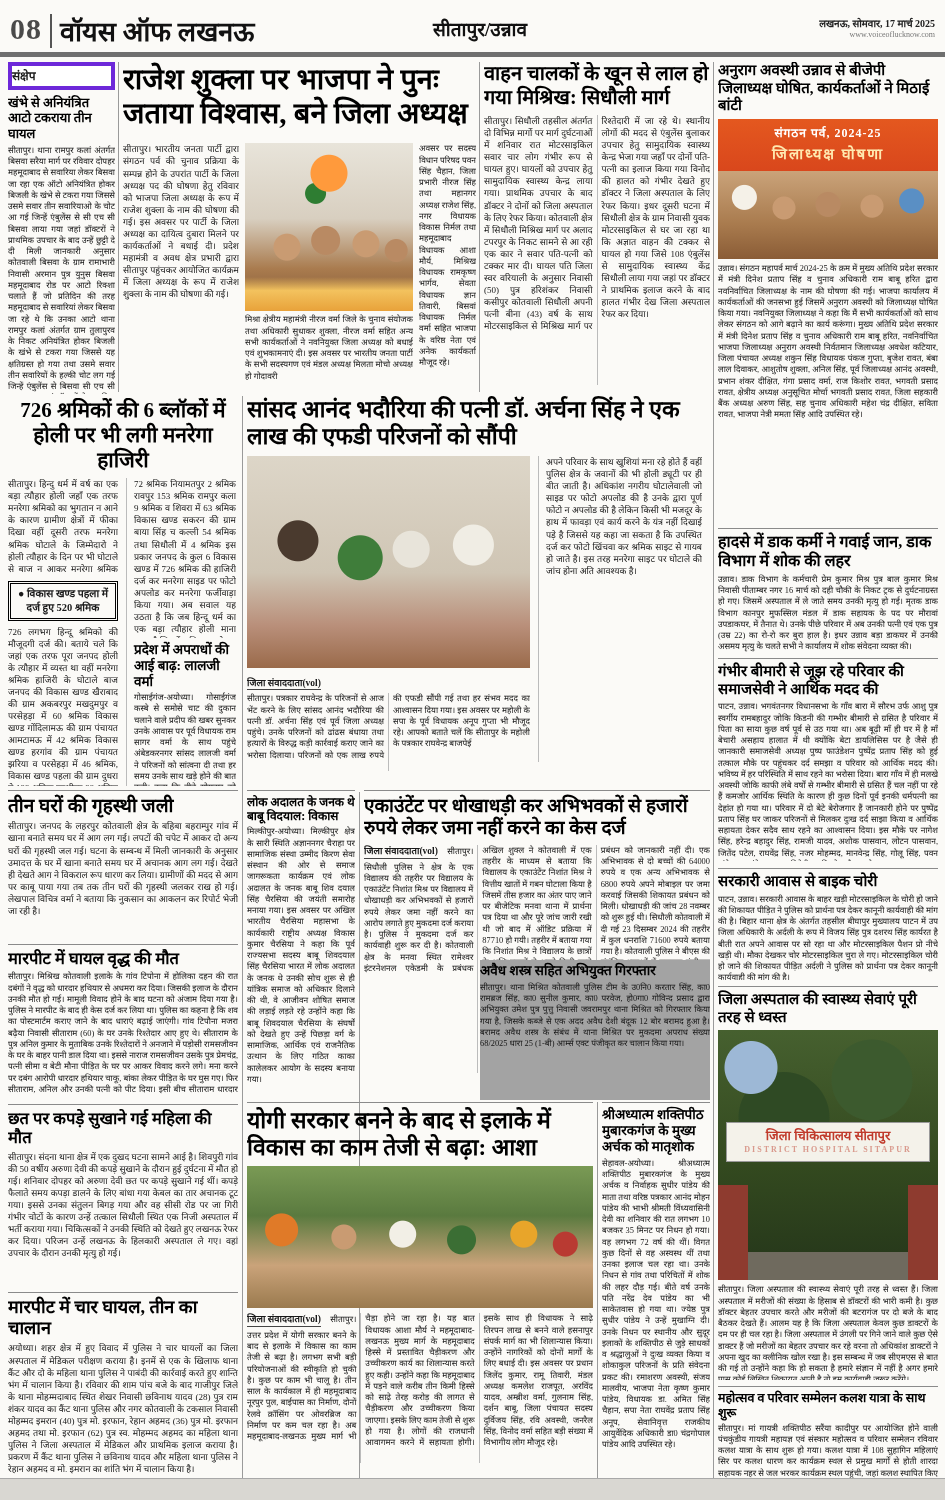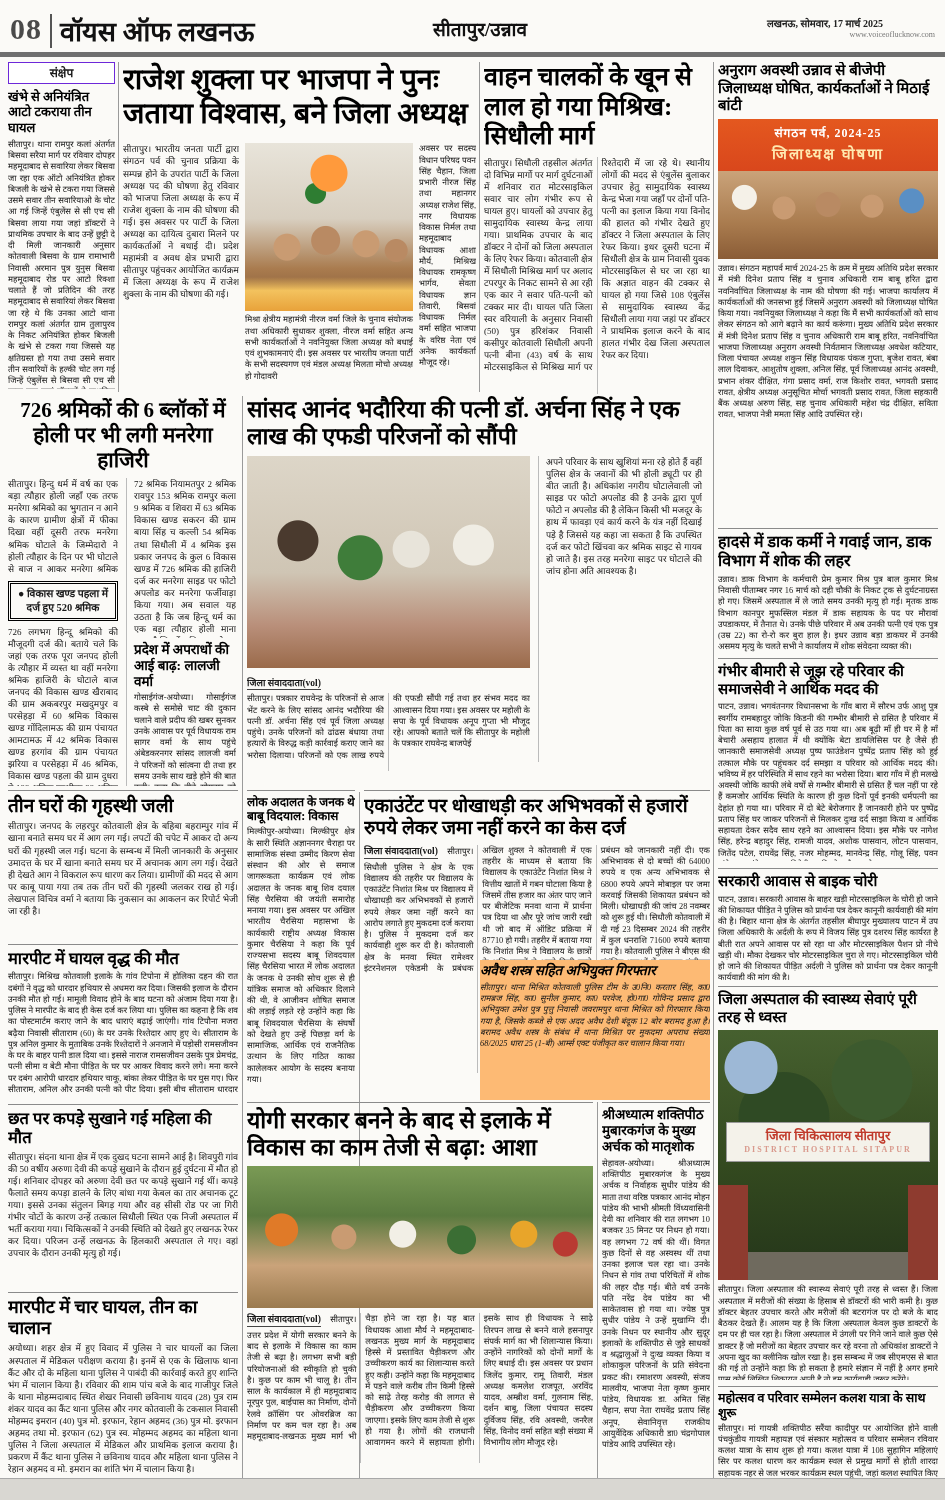--- a/index.html
+++ b/index.html
@@ -7,34 +7,34 @@
   body { font-family:"Liberation Serif","DejaVu Sans",serif; }
   #paper {
     position:relative; width:945px; height:1500px; margin:0 auto;
     background:#fbfaf7; color:#1a1a1a; overflow:hidden;
   }
   .abs { position:absolute; }
   
   .pagenum { font-size:30px; font-weight:900; color:#4a4a4a; letter-spacing:1px; }
   .masthead { font-size:27px; font-weight:900; color:#111; }
   .section-title { font-size:19px; font-weight:900; color:#111; text-align:center; }
-  .dateline { font-size:10px; font-weight:700; color:#222; text-align:center; }
+  .dateline { font-size:10px; font-weight:700; color:#222; text-align:right; }
   .website { font-size:8px; color:#777; text-align:right; }
   .thickrule { background:#6f6f6f; }
   
   .hl { font-weight:900; color:#000; line-height:1.18; }
   .body-txt { font-size:9px; line-height:1.34; text-align:justify; overflow:hidden; color:#171717; }
   .body-sm { font-size:8.4px; }
   .byline { font-size:9.5px; font-weight:700; border-bottom:1px solid #444; display:inline-block; margin-bottom:3px; }
   .cols2 { column-count:2; column-gap:9px; column-rule:1px solid #bbb; }
   .cols3 { column-count:3; column-gap:9px; column-rule:1px solid #bbb; }
   .rule-top { border-top:1px solid #8a8a8a; padding-top:4px; }
   .vline { width:1px; background:#9a9a9a; }
   
-  .brief-label { border:1px solid #6d28d9; font-weight:900; font-size:12px; text-align:center; padding:1px 0 2px; margin-bottom:5px; background:#fff; }
+  .brief-label { border:4px solid #6d28d9; font-weight:900; font-size:12px; text-align:left; padding:1px 0 2px; margin-bottom:5px; background:#fff; }
   .boxnote { border:3px double #000; font-weight:900; font-size:10.5px; text-align:center; padding:3px 2px; margin:5px 0; line-height:1.3; }
   
   .ph { position:relative; overflow:hidden; background:#cfccc4; }
   .ph-label { position:absolute; font-weight:900; text-align:center; width:100%; }
   .footer-band { background:#d9d7d2; border-top:1px solid #a8a8a8; }
 </style>
 </head>
 <body>
 
 <div id="paper">
@@ -80,21 +80,21 @@
                linear-gradient(180deg,#e8e4da 0%,#d8cfc0 45%,#a97b4e 75%,#7d5433 100%);">
           <div class="abs" style="left:0;bottom:0;width:100%;height:34px;background:linear-gradient(0deg,#e8a23a,#f3c25e 60%,transparent);"></div>
         </div>
         <div class="body-txt body-sm" style="height:66px;margin-top:3px;">मिश्रा क्षेत्रीय महामंत्री नीरज वर्मा जिले के चुनाव संयोजक तथा अधिकारी सुधाकर शुक्ला, नीरज वर्मा सहित अन्य सभी कार्यकर्ताओं ने नवनियुक्त जिला अध्यक्ष को बधाई एवं शुभकामनाएं दी। इस अवसर पर भारतीय जनता पार्टी के सभी सदस्यगण एवं मंडल अध्यक्ष मिलता मोचो अध्यक्ष हो गोदावरी</div>
       </div>
       <div class="body-txt body-sm" style="width:57px;">अवसर पर सदस्य विधान परिषद पवन सिंह चैहान, जिला प्रभारी नीरज सिंह तथा महानगर अध्यक्ष राजेश सिंह, नगर विधायक विकास निर्मल तथा महमूदाबाद विधायक आशा मौर्य, मिश्रिख विधायक रामकृष्ण भार्गव, सेवता विधायक ज्ञान तिवारी, बिसवां विधायक निर्मल वर्मा सहित भाजपा के वरिष्ठ नेता एवं अनेक कार्यकर्ता मौजूद रहे।</div>
     </div>
   </div>
 
   <div class="abs" style="left:484px;top:62px;width:226px;height:332px;overflow:hidden;">
-    <div class="hl" style="font-size:25px;">वाहन चालकों के खून से लाल हो गया मिश्रिख: सिधौली मार्ग</div>
+    <div class="hl" style="font-size:20px;">वाहन चालकों के खून से लाल हो गया मिश्रिख: सिधौली मार्ग</div>
     <div class="body-txt cols2" style="height:270px;margin-top:6px;">सीतापुर। सिधौली तहसील अंतर्गत दो विभिन्न मार्गो पर मार्ग दुर्घटनाओं में शनिवार रात मोटरसाइकिल सवार चार लोग गंभीर रूप से घायल हुए। घायलों को उपचार हेतु सामुदायिक स्वास्थ्य केन्द्र लाया गया। प्राथमिक उपचार के बाद डॉक्टर ने दोनों को जिला अस्पताल के लिए रेफर किया। कोतवाली क्षेत्र में सिधौली मिश्रिख मार्ग पर अलाद टपरपुर के निकट सामने से आ रही एक कार ने सवार पति-पत्नी को टक्कर मार दी। घायल पति जिला स्वर वरियाली के अनुसार निवासी (50) पुत्र हरिशंकर निवासी कसीपुर कोतवाली सिधौली अपनी पत्नी बीना (43) वर्ष के साथ मोटरसाइकिल से मिश्रिख मार्ग पर रिश्तेदारी में जा रहे थे। स्थानीय लोगों की मदद से एंबुलेंस बुलाकर उपचार हेतु सामुदायिक स्वास्थ्य केन्द्र भेजा गया जहाँ पर दोनों पति-पत्नी का इलाज किया गया विनोद की हालत को गंभीर देखते हुए डॉक्टर ने जिला अस्पताल के लिए रेफर किया। इधर दूसरी घटना में सिधौली क्षेत्र के ग्राम निवासी युवक मोटरसाइकिल से घर जा रहा था कि अज्ञात वाहन की टक्कर से घायल हो गया जिसे 108 एंबुलेंस से सामुदायिक स्वास्थ्य केंद्र सिधौली लाया गया जहां पर डॉक्टर ने प्राथमिक इलाज करने के बाद हालत गंभीर देख जिला अस्पताल रेफर कर दिया।</div>
   </div>
 
   <div class="abs" style="left:718px;top:62px;width:220px;height:463px;overflow:hidden;">
     <div class="hl" style="font-size:15px;">अनुराग अवस्थी उन्नाव से बीजेपी जिलाध्यक्ष घोषित, कार्यकर्ताओं ने मिठाई बांटी</div>
     <div class="ph" style="width:220px;height:140px;margin-top:4px;">
       <div class="abs" style="left:0;top:0;width:100%;height:52px;background:linear-gradient(180deg,#e4581f,#d9471c);">
         <div class="ph-label" style="top:5px;color:#ffffff;font-size:12px;letter-spacing:1px;">संगठन पर्व, 2024-25</div>
         <div class="ph-label" style="top:24px;color:#ffe9b0;font-size:15px;letter-spacing:2px;">जिलाध्यक्ष घोषणा</div>
       </div>
@@ -212,21 +212,21 @@
   </div>
 
   <div class="abs rule-top" style="left:364px;top:790px;width:346px;height:310px;overflow:hidden;">
     <div class="hl" style="font-size:19px;">एकाउंटेंट पर धोखाधड़ी कर अभिभवकों से हजारों रुपये लेकर जमा नहीं करने का केस दर्ज</div>
     <div class="body-txt body-sm cols3" style="height:228px;margin-top:5px;">
       <span class="byline">जिला संवाददाता(vol)</span>
       <span>सीतापुर। सिधौली पुलिस ने क्षेत्र के एक विद्यालय की तहरीर पर विद्यालय के एकाउंटेंट निशांत मिश्र पर विद्यालय में धोखाधड़ी कर अभिभवकों से हजारों रुपये लेकर जमा नहीं करने का आरोप लगाते हुए मुकदमा दर्ज कराया है। पुलिस ने मुकदमा दर्ज कर कार्यवाही शुरू कर दी है। कोतवाली क्षेत्र के मनवा स्थित रामेश्वर इंटरनेशनल एकेडमी के प्रबंधक अखिल शुक्ल ने कोतवाली में एक तहरीर के माध्यम से बताया कि विद्यालय के एकाउंटेंट निशांत मिश्र ने वित्तीय खातों में गबन घोटाला किया है जिसमें तीस हजार का अंतर पाए जाने पर बीजेटिक मनवा थाना में प्रार्थना पत्र दिया था और पूरे जांच जारी रखी थी जो बाद में ऑडिट प्रक्रिया में 87710 हो गयी। तहरीर में बताया गया कि निशांत मिश्र ने विद्यालय के छात्रों के अभिभावकों से अपने निजी खाते में फीस जमा करवा ली और विद्यालय प्रबंधन को जानकारी नहीं दी। एक अभिभावक से दो बच्चों की 64000 रुपये व एक अन्य अभिभावक से 6800 रुपये अपने मोबाइल पर जमा करवाई जिसकी शिकायत प्रबंधन को मिली। धोखाधड़ी की जांच 28 नवम्बर को शुरू हुई थी। सिधौली कोतवाली में दी गई 23 दिसम्बर 2024 की तहरीर में कुल धनराशि 71600 रुपये बताया गया है। कोतवाली पुलिस ने बीएस की संबंधित धाराओं में मुकदमा पंजीकृत कर लिया है।</span>
     </div>
   </div>
 
-  <div class="abs" style="left:480px;top:960px;width:230px;height:140px;background:#fdba74;overflow:hidden;padding-top:3px;font-style:italic;">
+  <div class="abs" style="left:480px;top:960px;width:230px;height:140px;background:#a3a3a3;overflow:hidden;padding-top:3px;">
     <div class="hl" style="font-size:13.5px;">अवैध शस्त्र सहित अभियुक्त गिरफ्तार</div>
     <div class="body-txt body-sm" style="height:108px;margin-top:3px;">सीतापुर। थाना मिश्रित कोतवाली पुलिस टीम के उ0नि0 करतार सिंह, का0 रामब्रज सिंह, का0 सुनील कुमार, का0 परवेज, हो0गा0 गोविन्द प्रसाद द्वारा अभियुक्त उमेश पुत्र पुत्तु निवासी जवरामपुर थाना मिश्रित को गिरफ्तार किया गया है, जिसके कब्जे से एक अदद अवैध देशी बंदूक 12 बोर बरामद हुआ है। बरामद अवैध शस्त्र के संबंध में थाना मिश्रित पर मुकदमा अपराध संख्या 68/2025 धारा 25 (1-बी) आर्म्स एक्ट पंजीकृत कर चालान किया गया।</div>
   </div>
 
   <div class="abs rule-top" style="left:247px;top:1102px;width:346px;height:376px;overflow:hidden;">
     <div class="hl" style="font-size:23px;">योगी सरकार बनने के बाद से इलाके में विकास का काम तेजी से बढ़ा: आशा</div>
     <div class="ph" style="width:346px;height:142px;margin-top:5px;
          background:
            radial-gradient(circle at 10% 45%, #e07a28 0 16px, transparent 17px),
            radial-gradient(circle at 28% 50%, #c99b72 0 12px, transparent 13px),

